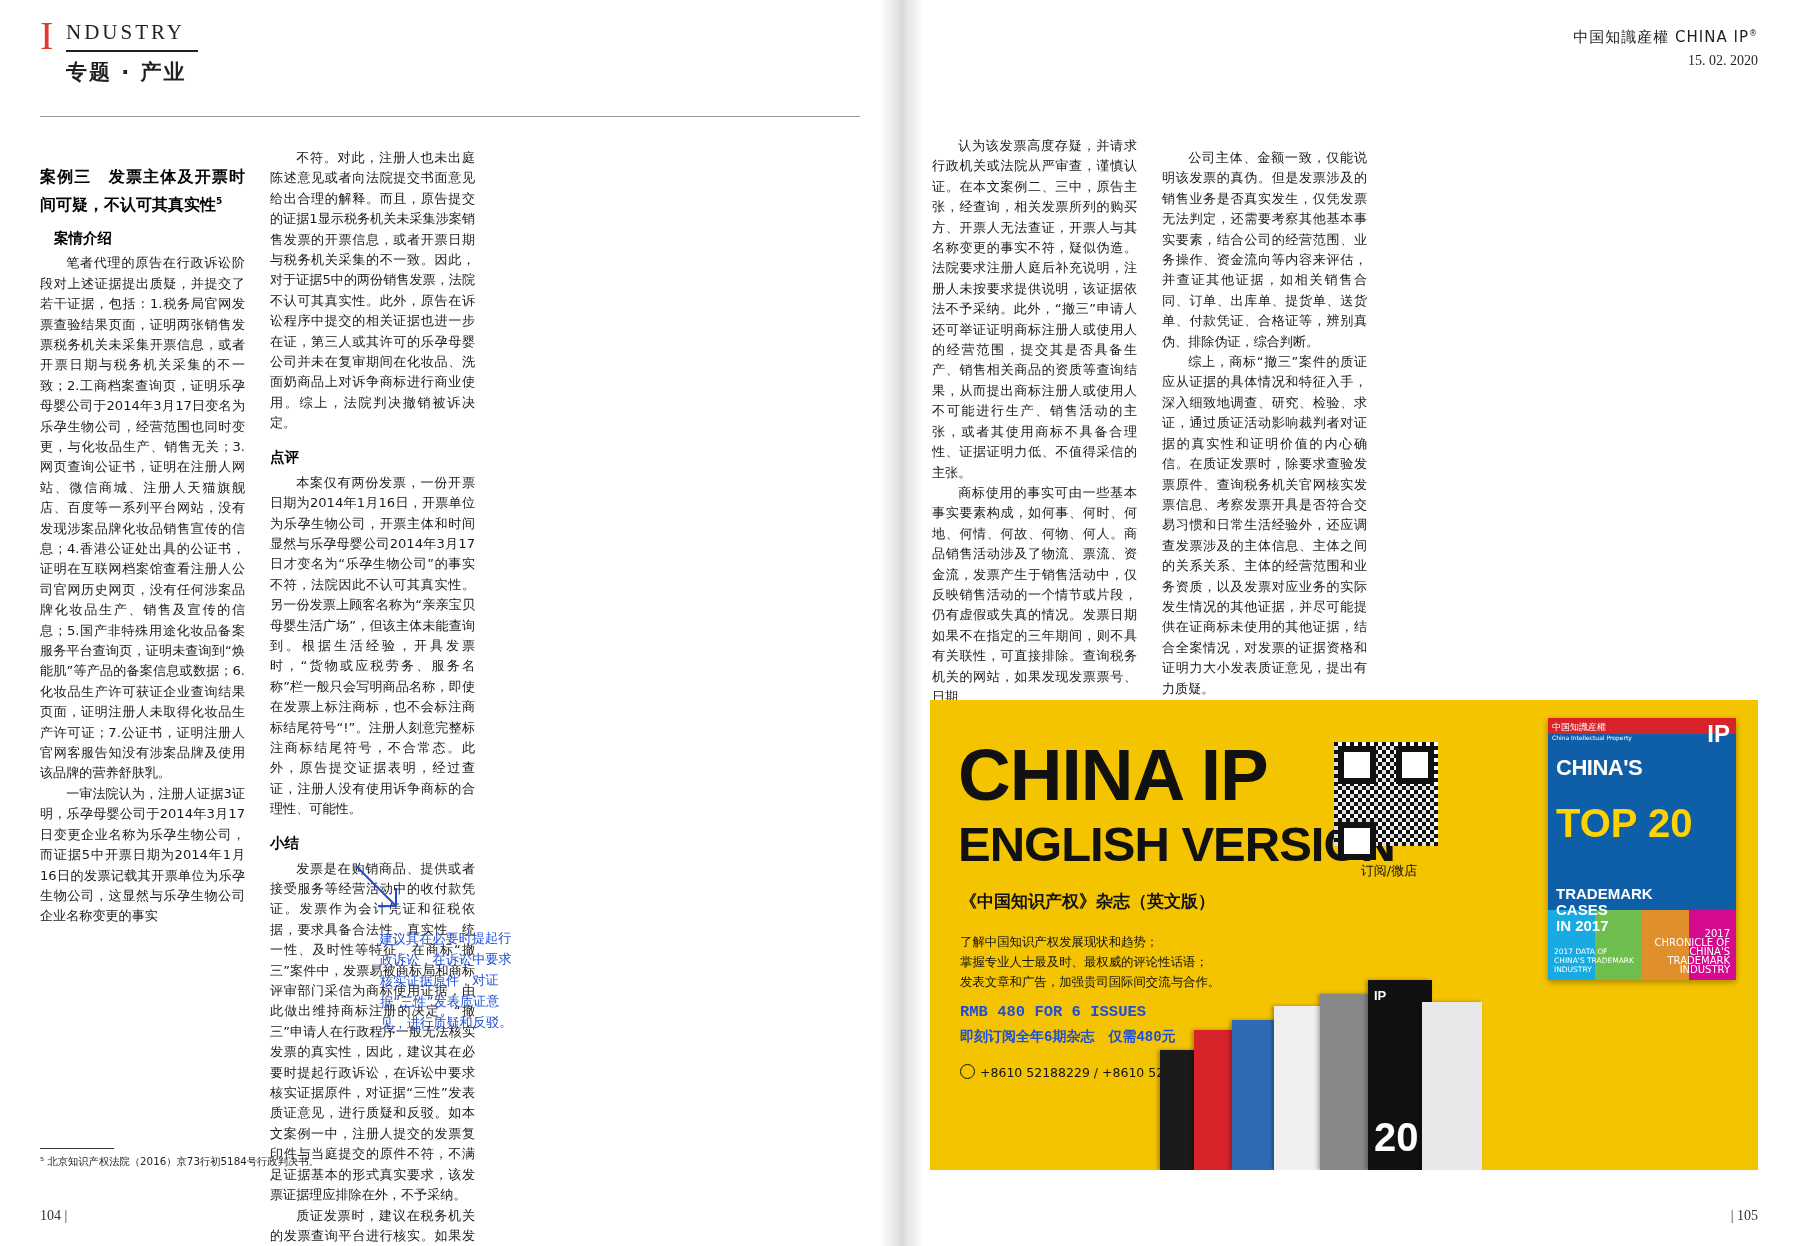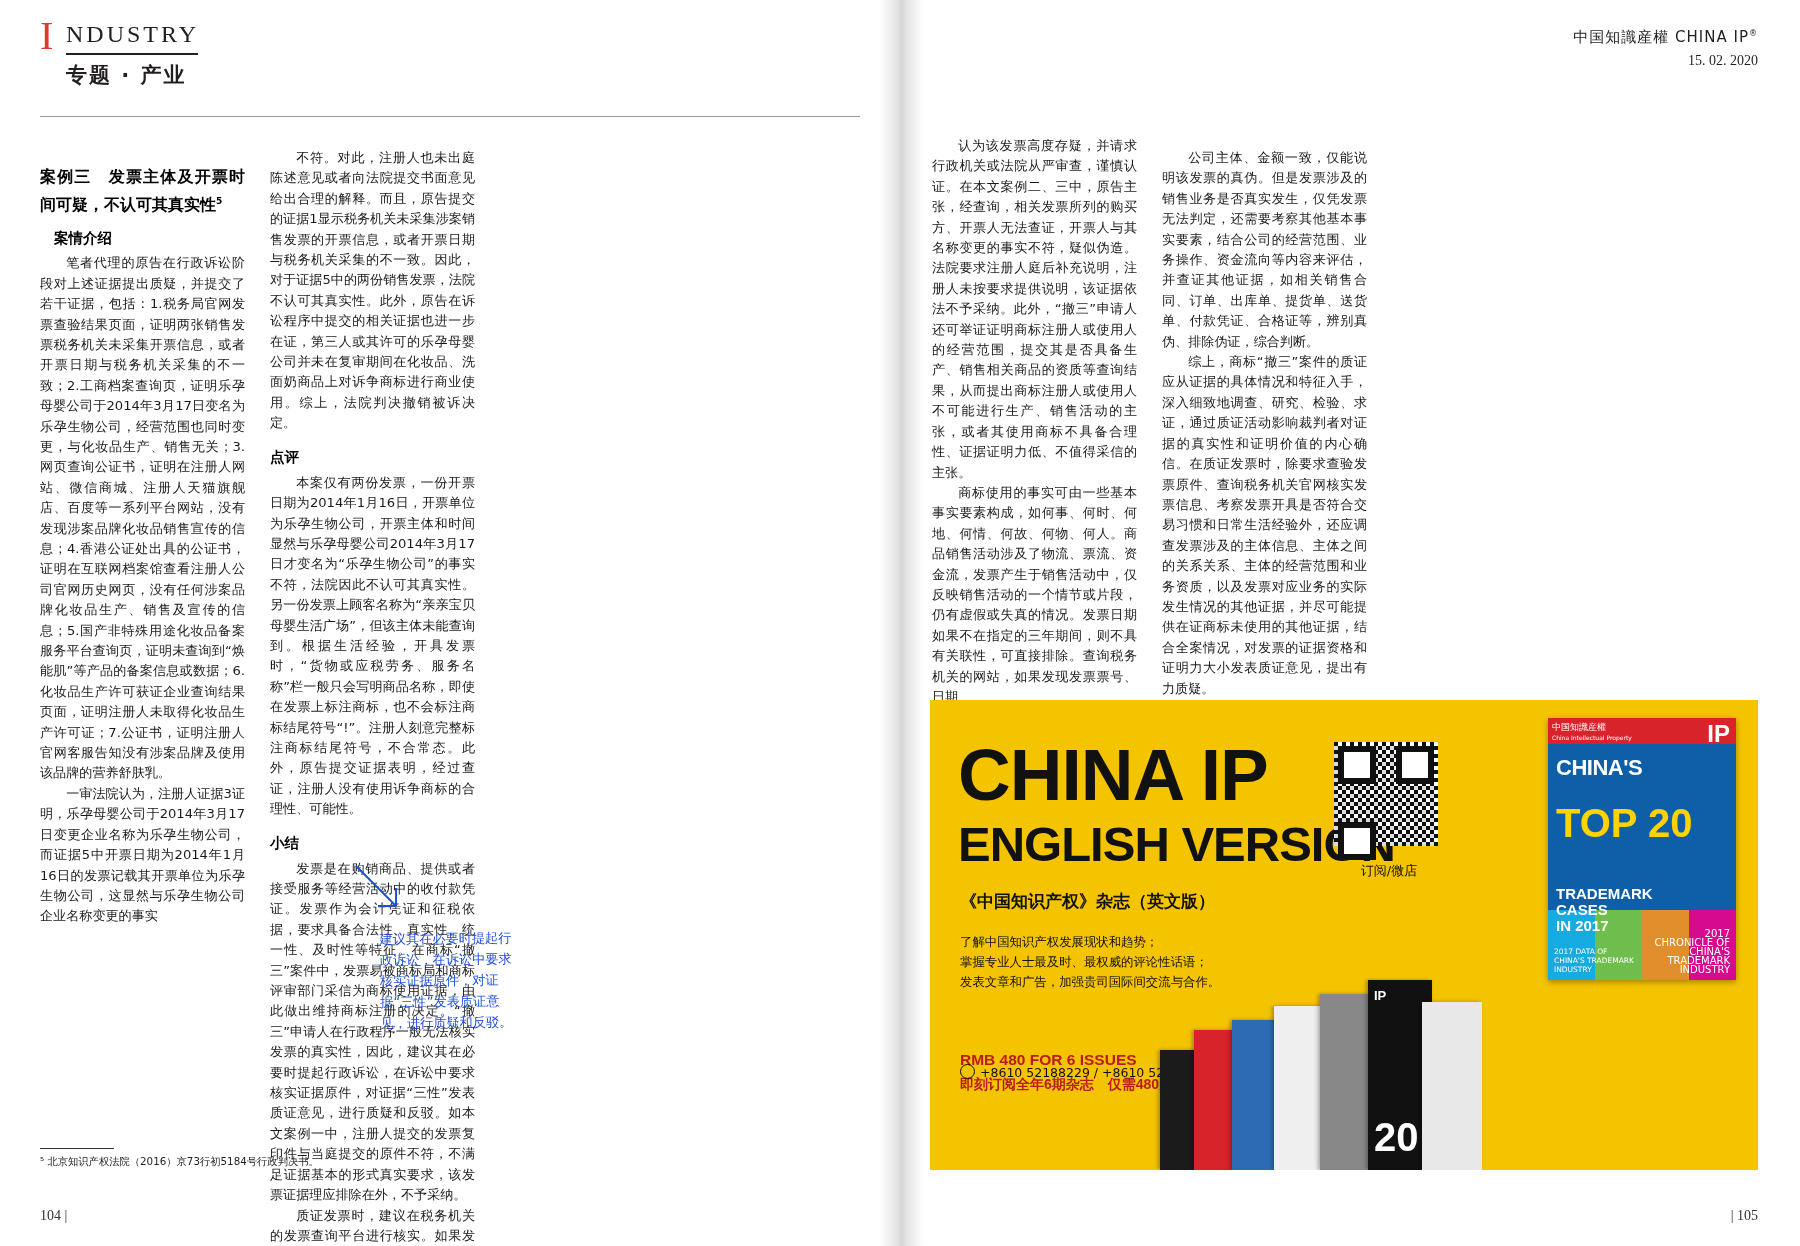--- a/index.html
+++ b/index.html
@@ -42,21 +42,21 @@
 
   
   .masthead {
     position: absolute;
     left: 40px;
     top: 22px;
     width: 300px;
   }
   .masthead .industry {
     font-family: "Liberation Serif", serif;
-    font-size: 24px;
+    font-size: 21px;
     letter-spacing: 3px;
     color: #231f20;
     font-weight: 400;
     line-height: 1;
     margin-left: 26px;
   }
   .masthead .bigI {
     position: absolute;
     left: 0;
     top: -6px;
@@ -251,26 +251,25 @@
     font-family: "DejaVu Sans", sans-serif;
     font-size: 12.4px;
     line-height: 20px;
     color: #111;
     width: 330px;
   }
   .ad-price {
     position: absolute;
     left: 30px;
     top: 300px;
-    font-family: Liberation Sans, sans-serif;
+    font-family: Liberation Mono, monospace;
     font-size: 15.5px;
     line-height: 25px;
     font-weight: bold;
-    color: #b91c1c;
-    margin-top: 47px;
+    color: #1d4ed8;
   }
   .ad-price .cn { font-size: 14px; }
   .ad-phone {
     position: absolute;
     left: 30px;
     top: 362px;
     font-family: "DejaVu Sans", sans-serif;
     font-size: 12.5px;
     color: #111;
   }
@@ -328,21 +327,21 @@
     position: absolute;
     right: 22px;
     top: 18px;
     width: 188px;
     height: 262px;
     background: #0e5fa8;
     box-shadow: 0 2px 6px rgba(0,0,0,0.35);
     overflow: hidden;
   }
   .cover .cov-top {
-    height: 26px;
+    height: 16px;
     background: #d8232a;
     color: #fff;
     font-size: 9px;
     font-family: "DejaVu Sans", sans-serif;
     padding: 3px 4px;
     box-sizing: border-box;
   }
   .cover .cov-ip {
     position: absolute;
     right: 6px; top: 2px;

